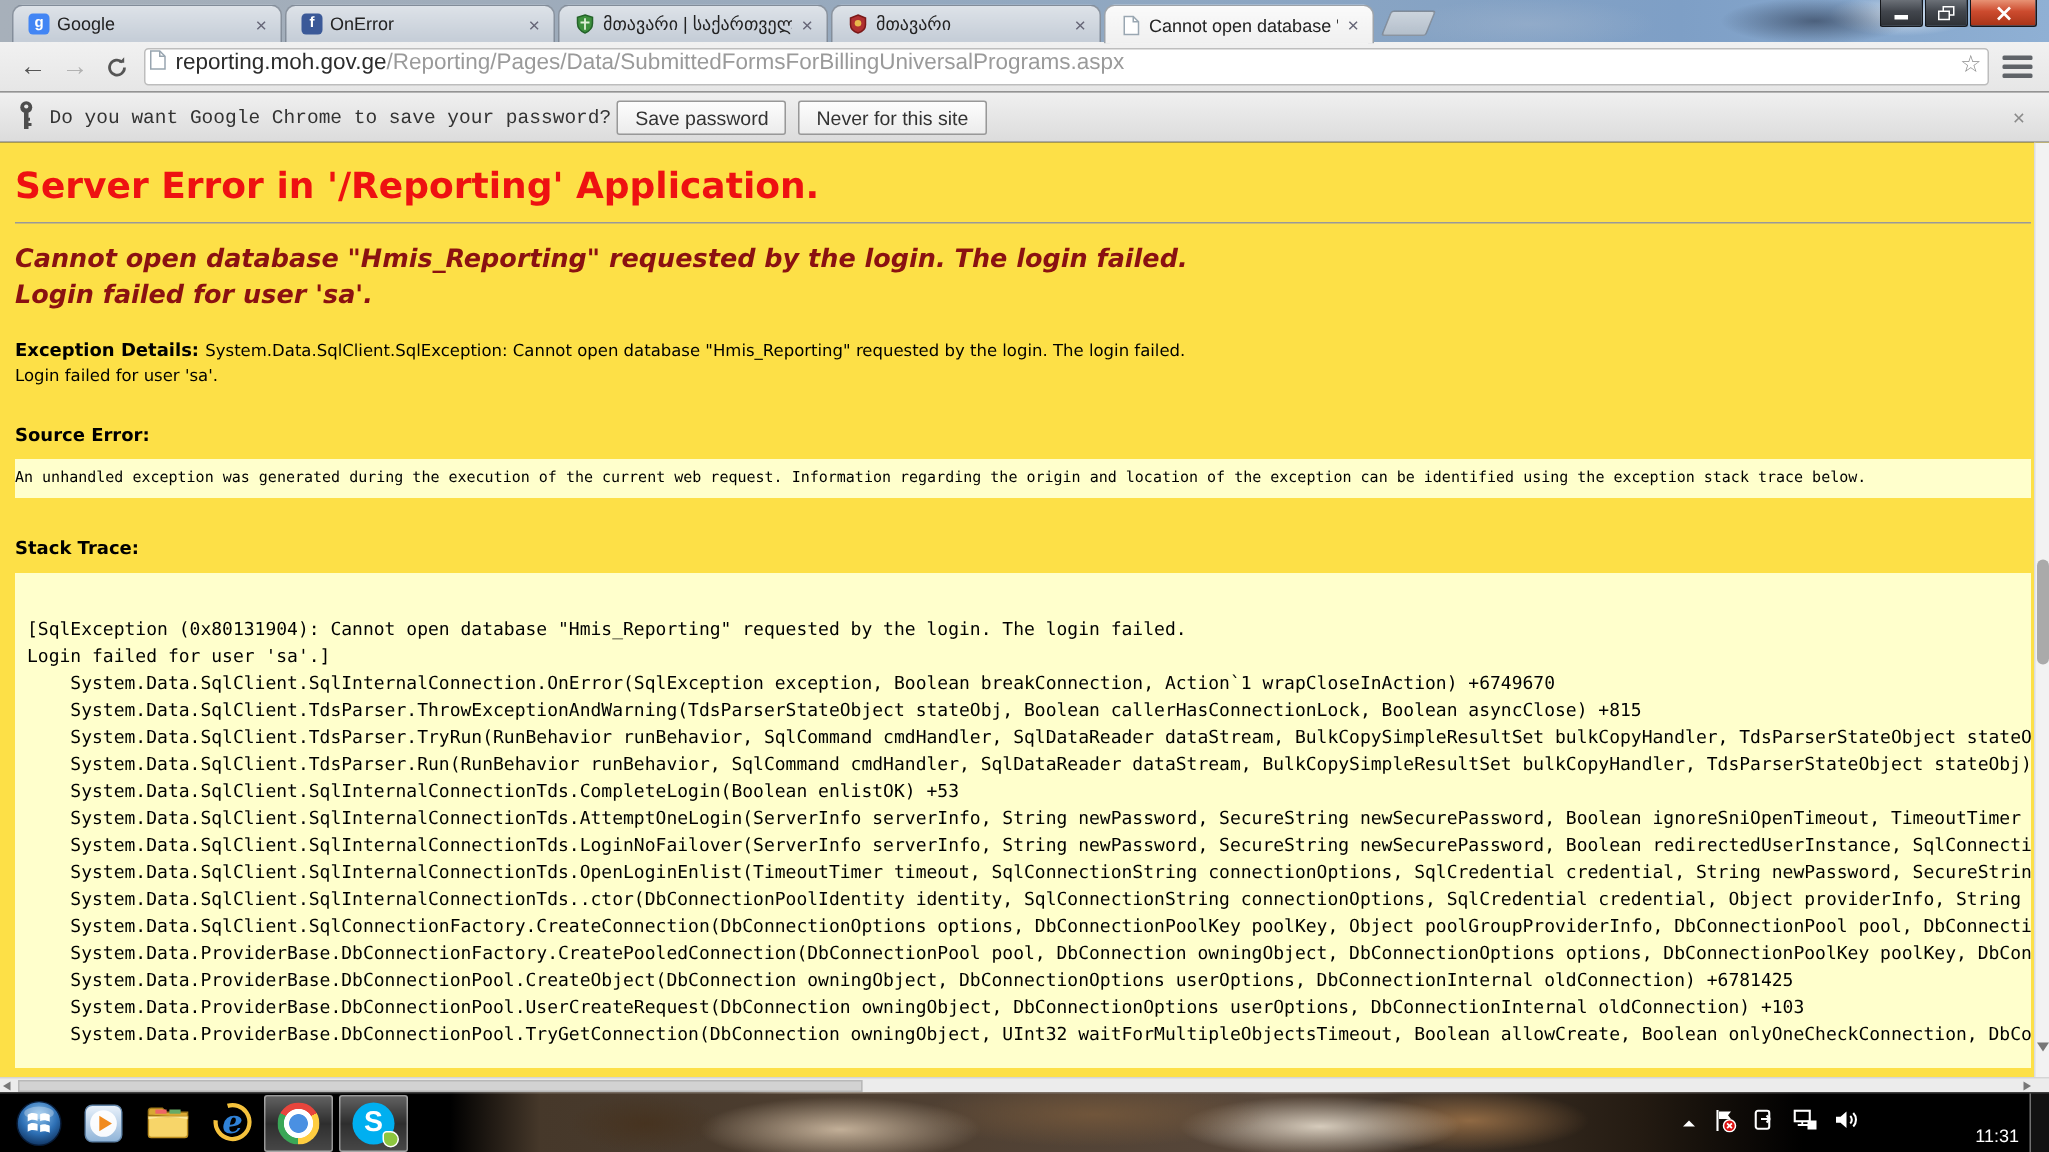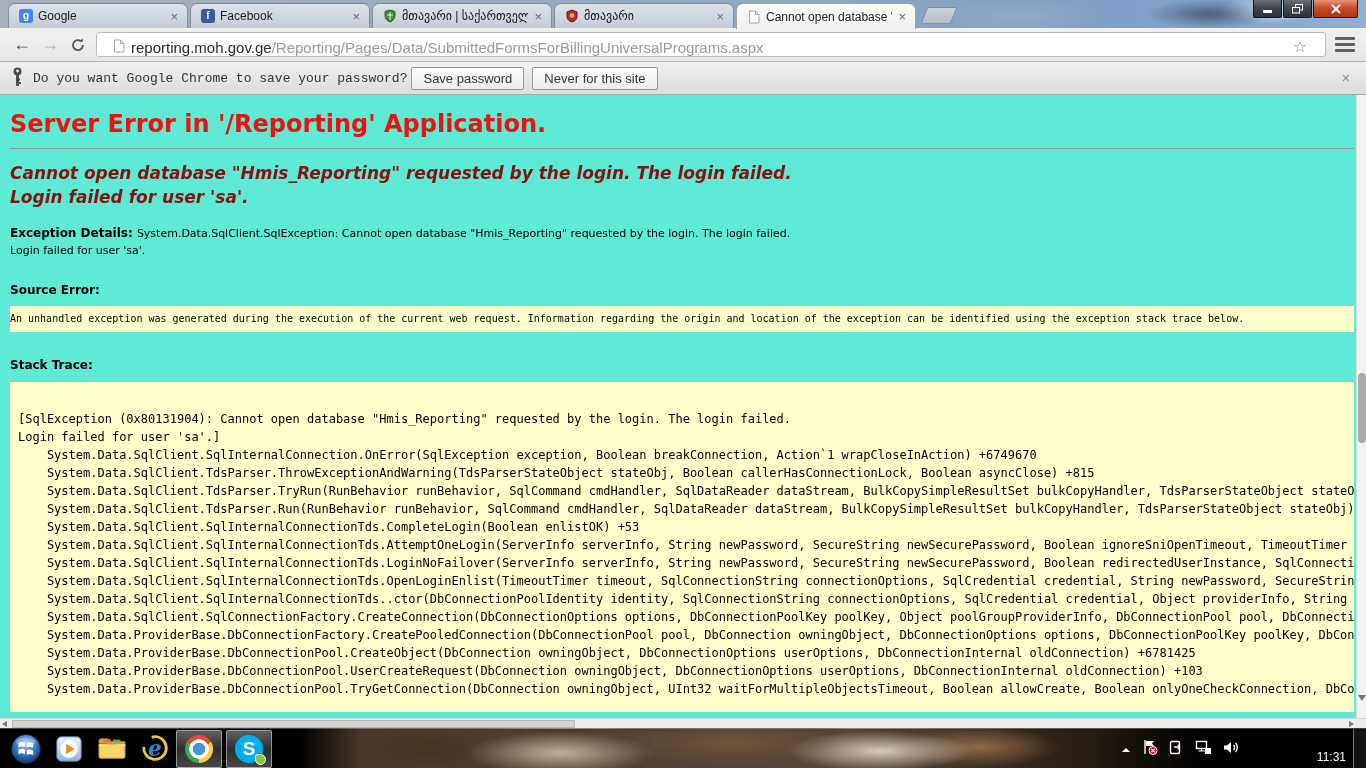--- a/index.html
+++ b/index.html
@@ -35,38 +35,38 @@
   .winbtn.close{width:45px;background:linear-gradient(#e89274,#cc4b2e 45%,#a93418);}
 
   
   .toolbar{position:absolute;top:28px;left:0;width:1366px;height:34px;
     background:linear-gradient(#f1f1f1,#e6e6e6);border-bottom:1px solid #b4b4b4;
     display:flex;align-items:center;padding:0 8px;}
   .navbtn{width:28px;height:26px;display:flex;align-items:center;justify-content:center;
     font-size:18px;color:#555;border-radius:3px;}
   .navbtn.disabled{color:#b2b2b2;}
   .omnibox{flex:1;height:25px;background:#fff;border:1px solid #bdbdbd;border-radius:3px;
-    display:flex;align-items:flex-end;margin:0 6px 0 4px;padding:0 16px;font-size:15px;}
+    display:flex;align-items:flex-start;margin:0 6px 0 4px;padding:0 2px;font-size:15px;}
   .url{white-space:nowrap;overflow:hidden;flex:1;margin-left:6px;color:#9a9a9a;}
   .url .host{color:#2b2b2b;}
   .star{font-size:16px;color:#8d8d8d;padding:0 2px;}
   .menu-btn{width:26px;height:24px;display:flex;flex-direction:column;justify-content:center;gap:3px;padding:0 3px;}
   .menu-btn i{display:block;height:3px;background:#5f6368;border-radius:1px;}
 
   
   .infobar{position:absolute;top:62px;left:0;width:1366px;height:33px;
     background:linear-gradient(#f0f0f0,#dcdcdc);border-bottom:1px solid #a8a8a8;
     display:flex;align-items:center;padding:0 12px;font-size:13px;color:#333;}
   .infobar .msg{margin:0 4px 0 10px;font-family:Liberation Mono, monospace;}
   .ib-btn{background:linear-gradient(#fdfdfd,#ececec);border:1px solid #989898;border-radius:2px;
     padding:3px 11px;font-size:13px;color:#333;margin-right:8px;}
   .ib-close{margin-left:auto;color:#8a8a8a;font-size:14px;padding:0 4px;}
 
   
-  .page{position:absolute;top:95px;left:0;width:1366px;height:633px;background:#5eead4;overflow:hidden;
+  .page{position:absolute;top:95px;left:0;width:1366px;height:633px;background:#fde047;overflow:hidden;
     color:#000;font-family:"DejaVu Sans",sans-serif;}
   .content{padding:0 12px 0 10px;}
   .err-h1{font-size:24px;font-weight:bold;color:#ee1111;margin:15px 0 10px;}
   .rule{border:0;border-top:1px solid #999;margin:10px 0 12px;}
   .err-h2{font-size:17px;font-weight:bold;font-style:italic;color:#8a1111;line-height:24px;margin:0;}
   .meta{font-size:11px;margin-top:16px;line-height:15px;}
   .meta .lbl{font-weight:bold;font-size:12px;}
   .meta.desc{margin-top:24px;}
   .meta.exc{margin-top:17px;}
   .sub-line{font-size:11px;margin-top:3px;}
@@ -129,21 +129,21 @@
           <span class="fav-letter">g</span>
         </span>
       <span class="tab-title">Google</span>
       <span class="tab-close">×</span>
     </div>
 
     <div class="tab" style="left:190px;width:180px">
       <span class="fav fav-facebook">
           <span class="fav-letter">f</span>
         </span>
-      <span class="tab-title">Facebook</span>
+      <span class="tab-title">OnError</span>
       <span class="tab-close">×</span>
     </div>
 
     <div class="tab" style="left:372px;width:180px">
       <span class="fav">
         <svg width="14" height="14" viewBox="0 0 14 14">
             <path d="M7 1l5 1.5v4c0 3.2-2.2 5.3-5 6.5-2.8-1.2-5-3.3-5-6.5v-4z" fill="#3d8f3d" stroke="#24632a"></path>
             <path d="M7 3.2v7.6M4 6h6" stroke="#dff0d8" stroke-width="1.2" fill="none"></path>
           </svg>
       </span>

